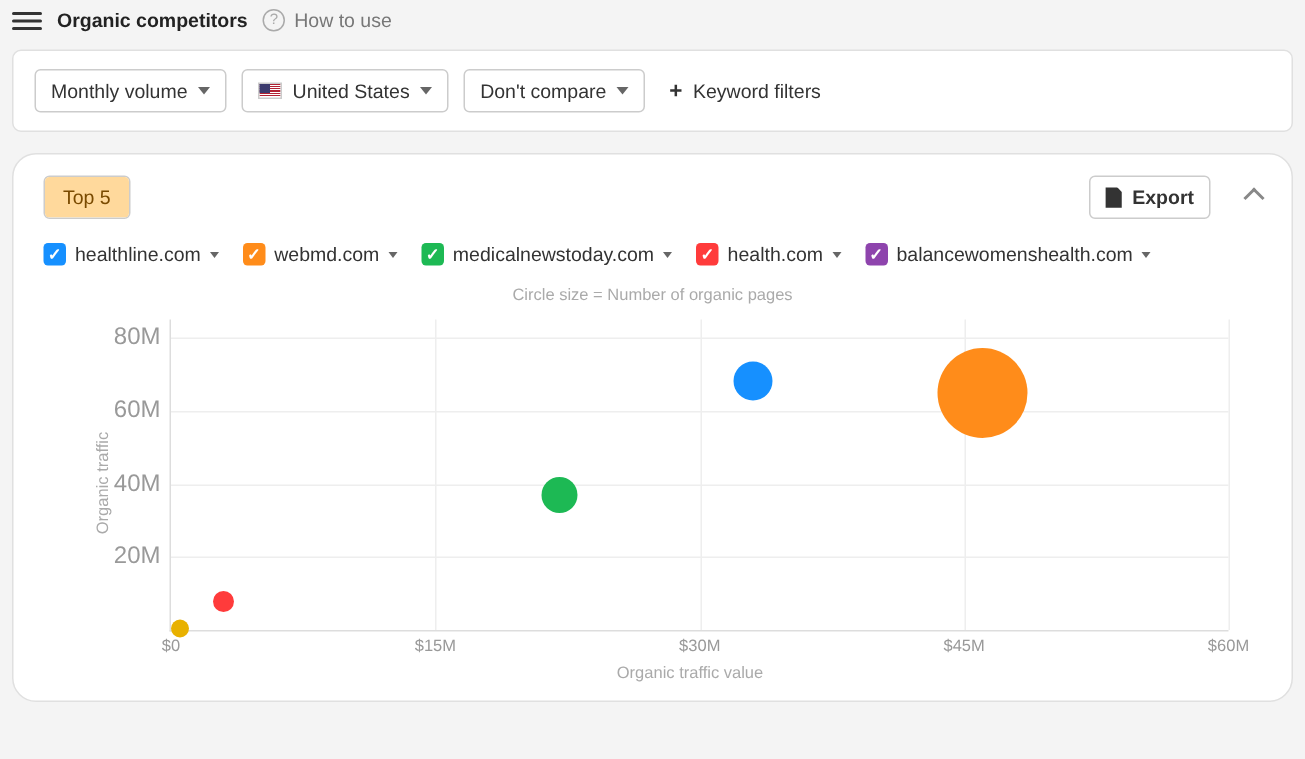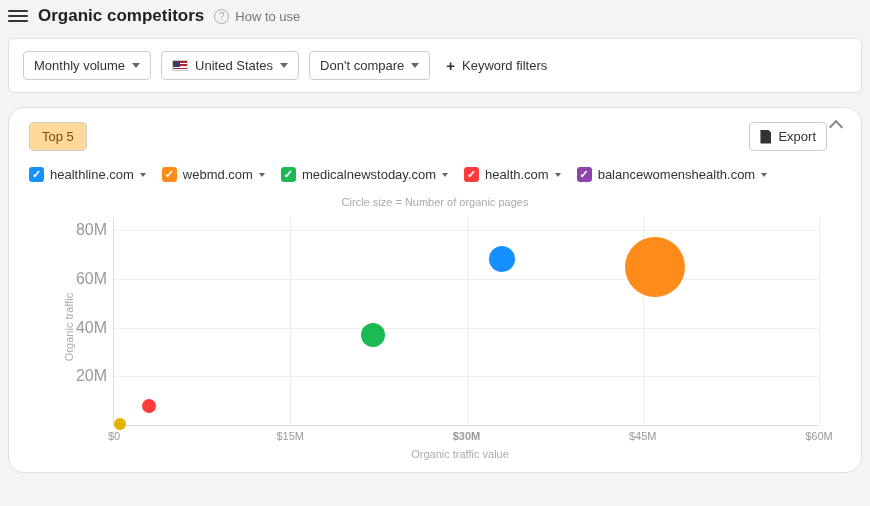--- a/index.html
+++ b/index.html
@@ -17,41 +17,41 @@
     color:var(--text);
     background:var(--bg);
     width:870px;
     height:506px;
     overflow:hidden;
   }
   
   .topbar{display:flex;align-items:center;gap:10px;padding:6px 8px;}
   .ham{width:20px;display:flex;flex-direction:column;gap:3px;cursor:pointer;}
   .ham span{height:2px;background:#333;border-radius:1px;}
-  .title{font-size:17px;font-weight:700;color:#222;}
+  .title{font-size:13px;font-weight:700;color:#222;}
   .how{display:flex;align-items:center;gap:6px;color:#777;font-size:13px;}
   .q-icon{width:15px;height:15px;border:1.5px solid #aaa;border-radius:50%;display:flex;align-items:center;justify-content:center;font-size:10px;color:#aaa;}
   
   .toolbar{margin:6px 8px 0 8px;background:var(--panel);border:1px solid var(--border);border-radius:6px;padding:12px 14px;display:flex;gap:10px;align-items:center;}
   .btn{display:inline-flex;align-items:center;gap:7px;border:1px solid #ccc;background:#fff;border-radius:4px;padding:6px 10px;font-size:13px;color:#333;cursor:pointer;white-space:nowrap;}
   .btn .caret{border-left:4px solid transparent;border-right:4px solid transparent;border-top:5px solid #666;}
   .flag{display:inline-block;width:16px;height:11px;background:linear-gradient(180deg,#b22234 0 8%,#fff 8% 16%,#b22234 16% 24%,#fff 24% 32%,#b22234 32% 40%,#fff 40% 48%,#b22234 48% 56%,#fff 56% 64%,#b22234 64% 72%,#fff 72% 80%,#b22234 80% 88%,#fff 88% 100%);position:relative;border:1px solid #ccc;}
   .flag::after{content:"";position:absolute;left:0;top:0;width:7px;height:6px;background:#3c3b6e;}
   .cal{display:inline-block;width:14px;height:14px;border:1.5px solid #555;border-radius:2px;position:relative;}
   .cal::before{content:"";position:absolute;top:-4px;left:2px;width:2px;height:4px;background:#555;box-shadow:6px 0 0 #555;}
   .linkish{display:flex;align-items:center;gap:7px;color:#333;cursor:pointer;font-size:13px;}
   .plus{font-size:15px;font-weight:700;}
   
   .chart-panel{margin:14px 8px 8px 8px;background:var(--panel);border:1px solid var(--border);border-radius:16px;padding:14px 20px 12px 20px;position:relative;}
   .row{display:flex;align-items:center;}
   .segment{display:flex;border:1px solid #ccc;border-radius:4px;overflow:hidden;}
   .seg{padding:6px 12px;font-size:13px;cursor:pointer;display:flex;align-items:center;gap:6px;}
   .seg.active{background:#ffd99c;color:#7a4a00;}
   .seg+.seg{border-left:1px solid #ccc;}
-  .export{margin-left:auto;display:flex;gap:4px;}
+  .export{margin-left:auto;display:flex;align-items:center;gap:24px;font-weight:bold;}
   .chev-up{width:10px;height:10px;border-left:2px solid #888;border-top:2px solid #888;transform:rotate(45deg);cursor:pointer;}
   .file-ic{display:inline-block;width:11px;height:14px;background:#333;clip-path:polygon(0 0,70% 0,100% 25%,100% 100%,0 100%);}
   .legend{display:flex;flex-wrap:wrap;gap:16px;margin-top:16px;}
   .legend-item{display:flex;align-items:center;gap:6px;font-size:13px;color:#333;cursor:pointer;}
   .chk{width:15px;height:15px;border-radius:3px;display:flex;align-items:center;justify-content:center;color:#fff;font-size:11px;font-weight:700;}
   .mini-caret{border-left:3px solid transparent;border-right:3px solid transparent;border-top:4px solid #666;}
   
   .chart-wrap{margin-top:14px;}
   .subtitle{text-align:center;font-size:11px;color:#aaa;}
   .chart{position:relative;margin:4px 0 0 50px;width:740px;height:230px;}
@@ -154,21 +154,21 @@
           <div class="grid-h" style="top: 52.9412%;"></div>
           <div class="ytick" style="top: 52.9412%;">40M</div>
           <div class="grid-h" style="top: 29.4118%;"></div>
           <div class="ytick" style="top: 29.4118%;">60M</div>
           <div class="grid-h" style="top: 5.88235%;"></div>
           <div class="ytick" style="top: 5.88235%;">80M</div>
           <div class="xtick" style="left: 0%;">$0</div>
           <div class="grid-v" style="left: 25%;"></div>
           <div class="xtick" style="left: 25%;">$15M</div>
           <div class="grid-v" style="left: 50%;"></div>
-          <div class="xtick" style="left: 50%; font-weight: bold;">$30M</div>
+          <div class="xtick" style="left: 50%;">$30M</div>
           <div class="grid-v" style="left: 75%;"></div>
           <div class="xtick" style="left: 75%;">$45M</div>
           <div class="grid-v" style="left: 100%;"></div>
           <div class="xtick" style="left: 100%;">$60M</div>
           <div class="bubble" title="healthline.com" style="left: 55%; top: 20%; width: 26px; height: 26px; background: rgb(22, 144, 255);"></div>
           <div class="bubble" title="webmd.com" style="left: 76.6667%; top: 23.5294%; width: 60px; height: 60px; background: rgb(255, 140, 26);"></div>
           <div class="bubble" title="medicalnewstoday.com" style="left: 36.6667%; top: 56.4706%; width: 24px; height: 24px; background: rgb(29, 185, 84);"></div>
           <div class="bubble" title="health.com" style="left: 5%; top: 90.5882%; width: 14px; height: 14px; background: rgb(255, 59, 59);"></div>
           <div class="bubble" title="balancewomenshealth.com" style="left: 0.833333%; top: 99.4118%; width: 12px; height: 12px; background: rgb(232, 177, 0);"></div>
         </div>

